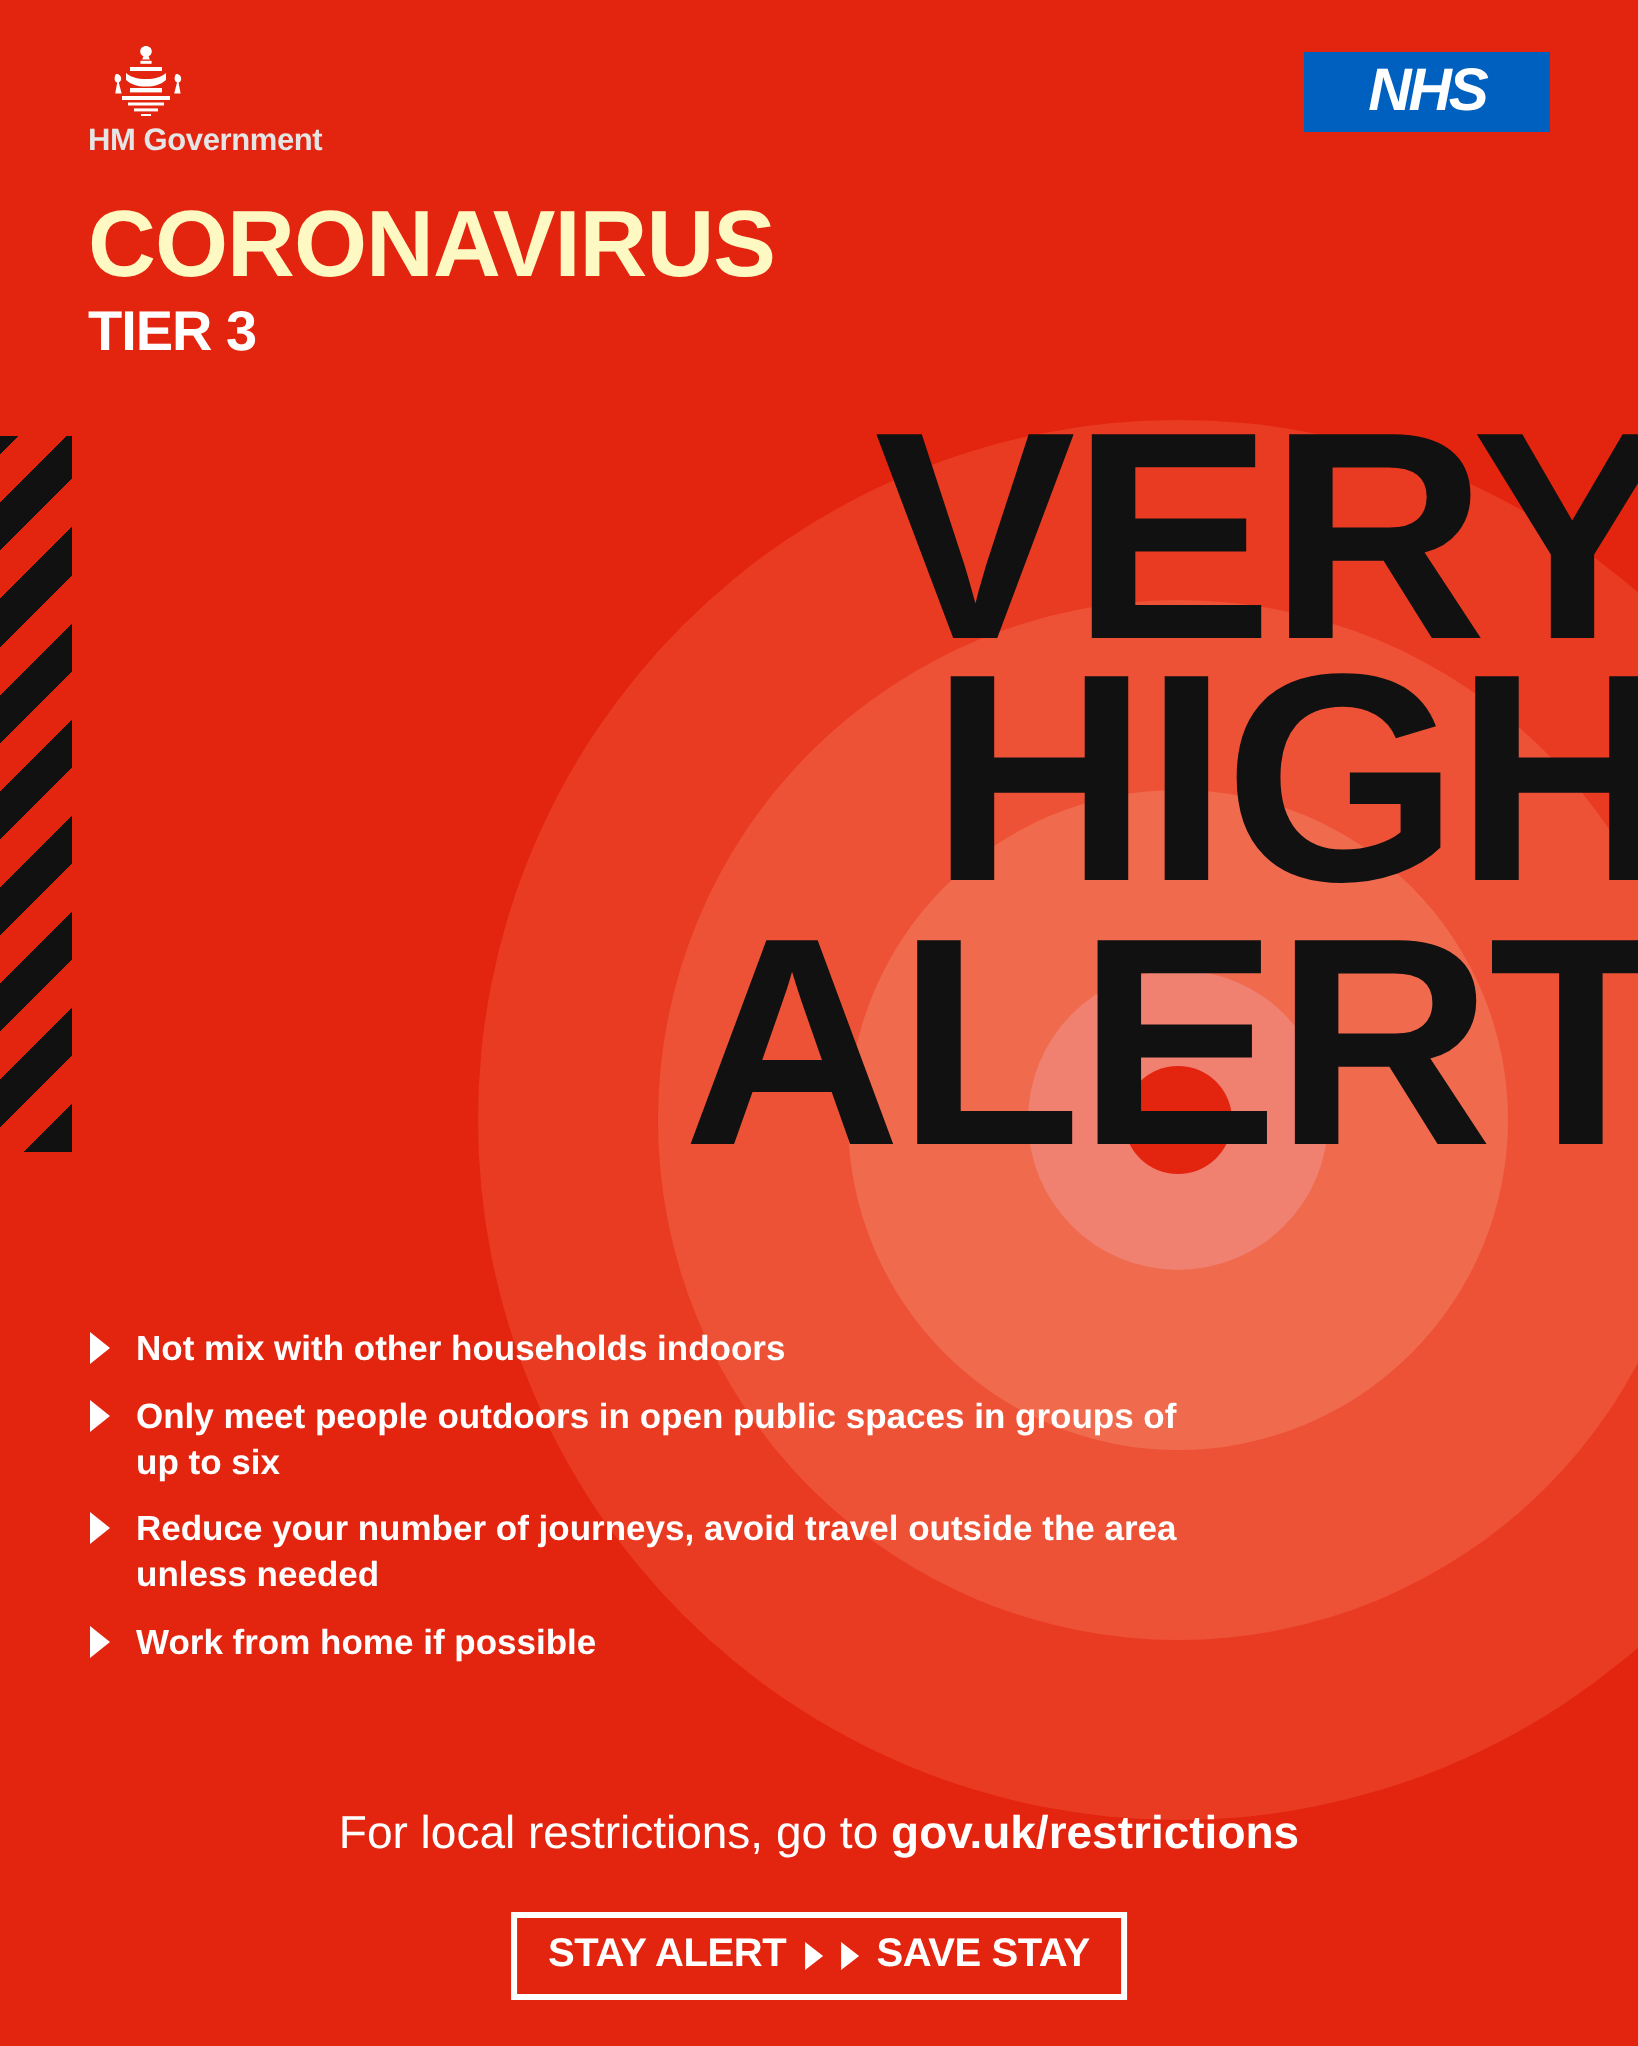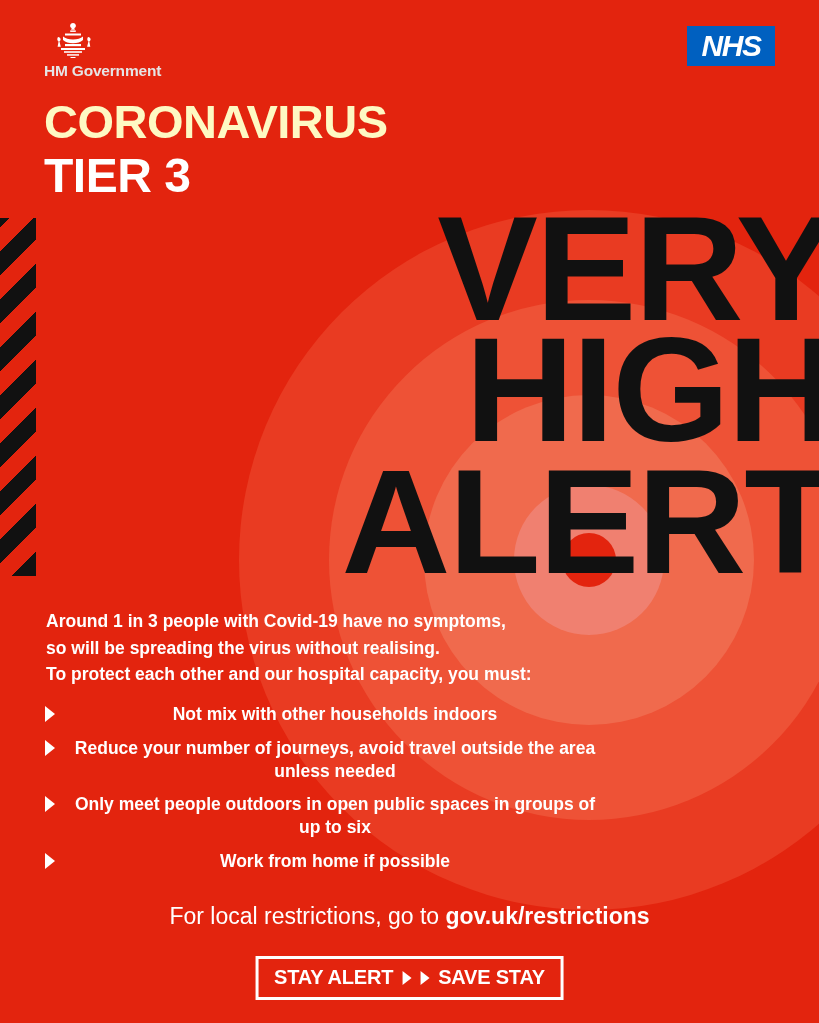--- a/index.html
+++ b/index.html
@@ -82,21 +82,21 @@
     top: 40px;
     color: #e5e5e5;
     font-size: 15.5px;
     font-weight: bold;
     letter-spacing: -0.2px;
   }
   .nhs-logo {
     position: absolute;
     right: 0;
     top: 4px;
-    width: 88px;
+    width: 123px;
     height: 40px;
     background: #0060c0;
     color: #ffffff;
     font-size: 30px;
     font-weight: bold;
     font-style: italic;
     letter-spacing: -1.5px;
     display: flex;
     align-items: center;
     justify-content: center;
@@ -113,21 +113,21 @@
     font-weight: bold;
     letter-spacing: -0.5px;
     line-height: 1;
     z-index: 5;
   }
   .tier {
     position: absolute;
     left: 44px;
     top: 152px;
     color: #ffffff;
-    font-size: 48px;
+    font-size: 28px;
     font-weight: bold;
     letter-spacing: -0.5px;
     line-height: 1;
     z-index: 5;
   }
 
   .alert-block {
     position: absolute;
     left: 44px;
     top: 208px;
@@ -160,25 +160,24 @@
     color: #ffffff;
     font-size: 17.5px;
     font-weight: bold;
     line-height: 1.52;
     z-index: 5;
   }
 
   .bullets {
     position: absolute;
     left: 42px;
-    top: 703px;
+    top: 663px;
     width: 560px;
     z-index: 5;
     list-style: none;
-    text-align: center;
   }
   .bullets li {
     position: relative;
     color: #ffffff;
     font-size: 17.5px;
     font-weight: bold;
     line-height: 1.3;
     padding-left: 26px;
     margin-bottom: 11px;
   }
@@ -269,38 +268,33 @@
   </div>
 
   <div class="coronavirus">CORONAVIRUS</div>
   <div class="tier">TIER 3</div>
 
   <div class="alert-block">
     <span class="alert-line1">VERY HIGH</span>
     <span class="alert-line2">ALERT</span>
   </div>
 
-  <div class="intro">
-    <div>Around 1 in 3 people with Covid-19 have no symptoms,</div>
-    <div>so will be spreading the virus without realising.</div>
-    <div>To protect each other and our hospital capacity, you must:</div>
-  </div>
 
   <ul class="bullets">
     <li>
       <span class="arrow"></span>
       <span>Not mix with other households indoors</span>
     </li>
     <li>
       <span class="arrow"></span>
-      <span>Reduce your number of journeys, avoid travel outside the area unless needed</span>
+      <span>Only meet people outdoors in open public spaces in groups of up to six</span>
     </li>
     <li>
       <span class="arrow"></span>
-      <span>Only meet people outdoors in open public spaces in groups of up to six</span>
+      <span>Reduce your number of journeys, avoid travel outside the area unless needed</span>
     </li>
     <li>
       <span class="arrow"></span>
       <span>Work from home if possible</span>
     </li>
   </ul>
 
   <div class="local">
     <span>For local restrictions, go to </span><span class="bold">gov.uk/restrictions</span>
   </div>

